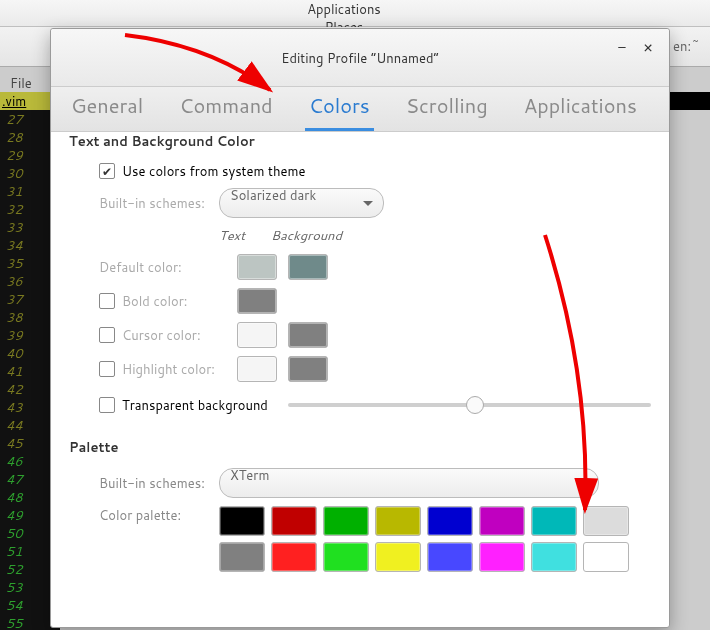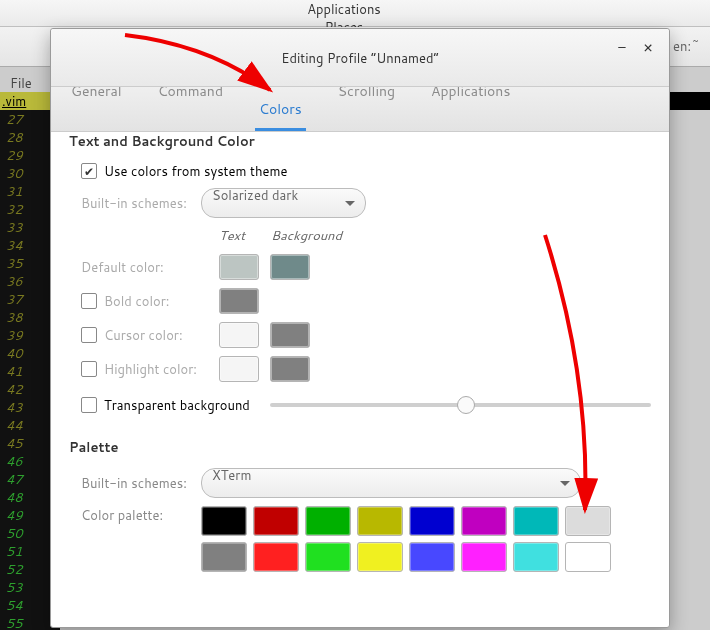--- a/index.html
+++ b/index.html
@@ -24,30 +24,30 @@
 
   
   .dialog { position:absolute; top:28px; left:50px; width:620px; height:600px; background:#fff; border:1px solid #9a9a9a; border-radius:3px; box-shadow:0 6px 18px rgba(0,0,0,.3); }
   .dlg-titlebar { height:58px; background:linear-gradient(#f7f7f7,#e9e9e9); border-bottom:1px solid #ccc; display:flex; align-items:center; justify-content:center; position:relative; border-radius:3px 3px 0 0;}
   .dlg-titlebar .t { color:#333; font-weight:500;}
   .dlg-titlebar .min,.dlg-titlebar .close{ position:absolute; top:12px; width:14px; height:14px; color:#333; text-align:center; line-height:12px; cursor:pointer;}
   .dlg-titlebar .min{ right:40px; }
   .dlg-titlebar .close{ right:14px; font-size:16px; }
 
   .tabs { height:45px; background:linear-gradient(#efefef,#e3e3e3); border-bottom:1px solid #ccc; display:flex; align-items:flex-end; padding:0 16px; gap:28px;}
-  .tabs .tab { padding:10px 4px 30px; color:#8a8a8a; font-size:14px; cursor:pointer; }
+  .tabs .tab { padding:10px 4px 12px; color:#8a8a8a; font-size:20px; cursor:pointer; }
   .tabs .tab.active { color:#2a7bd0; border-bottom:3px solid #3a8de0; padding-bottom:9px;}
 
   .content { position:absolute; top:85px; left:0; right:0; bottom:0; padding:18px 18px 10px 18px; overflow:hidden;}
 
   .sect-title { font-weight:bold; color:#333; margin-bottom:12px; }
   .row { display:flex; align-items:center; margin-bottom:8px; }
   .row .lbl { width:120px; color:#888; }
   .row.disabled .lbl { color:#aaa; }
-  .indent { margin-left:12px; }
+  .indent { margin-left:30px; }
 
   .chk { width:16px; height:16px; border:1px solid #888; border-radius:2px; margin-right:7px; background:#fff; display:inline-flex; align-items:center; justify-content:center; }
   .chk.checked::after{ content:"✔"; font-size:12px; color:#333; }
 
   .combo { height:30px; border:1px solid #bcbcbc; border-radius:14px; background:linear-gradient(#fafafa,#ececec); display:flex; align-items:center; padding:0 28px 16px 10px; color:#666; position:relative;text-align:center; }
   .combo::after{ content:""; position:absolute; right:10px; top:12px; border:5px solid transparent; border-top-color:#666; }
 
   .swatch { width:40px; height:26px; border:1px solid #b5b5b5; border-radius:3px; box-shadow:inset 0 0 0 1px rgba(255,255,255,.4); }
   .colhdr { color:#666; font-size:13px; margin-bottom:6px; display:block; width:52px; text-align:left;}
 

